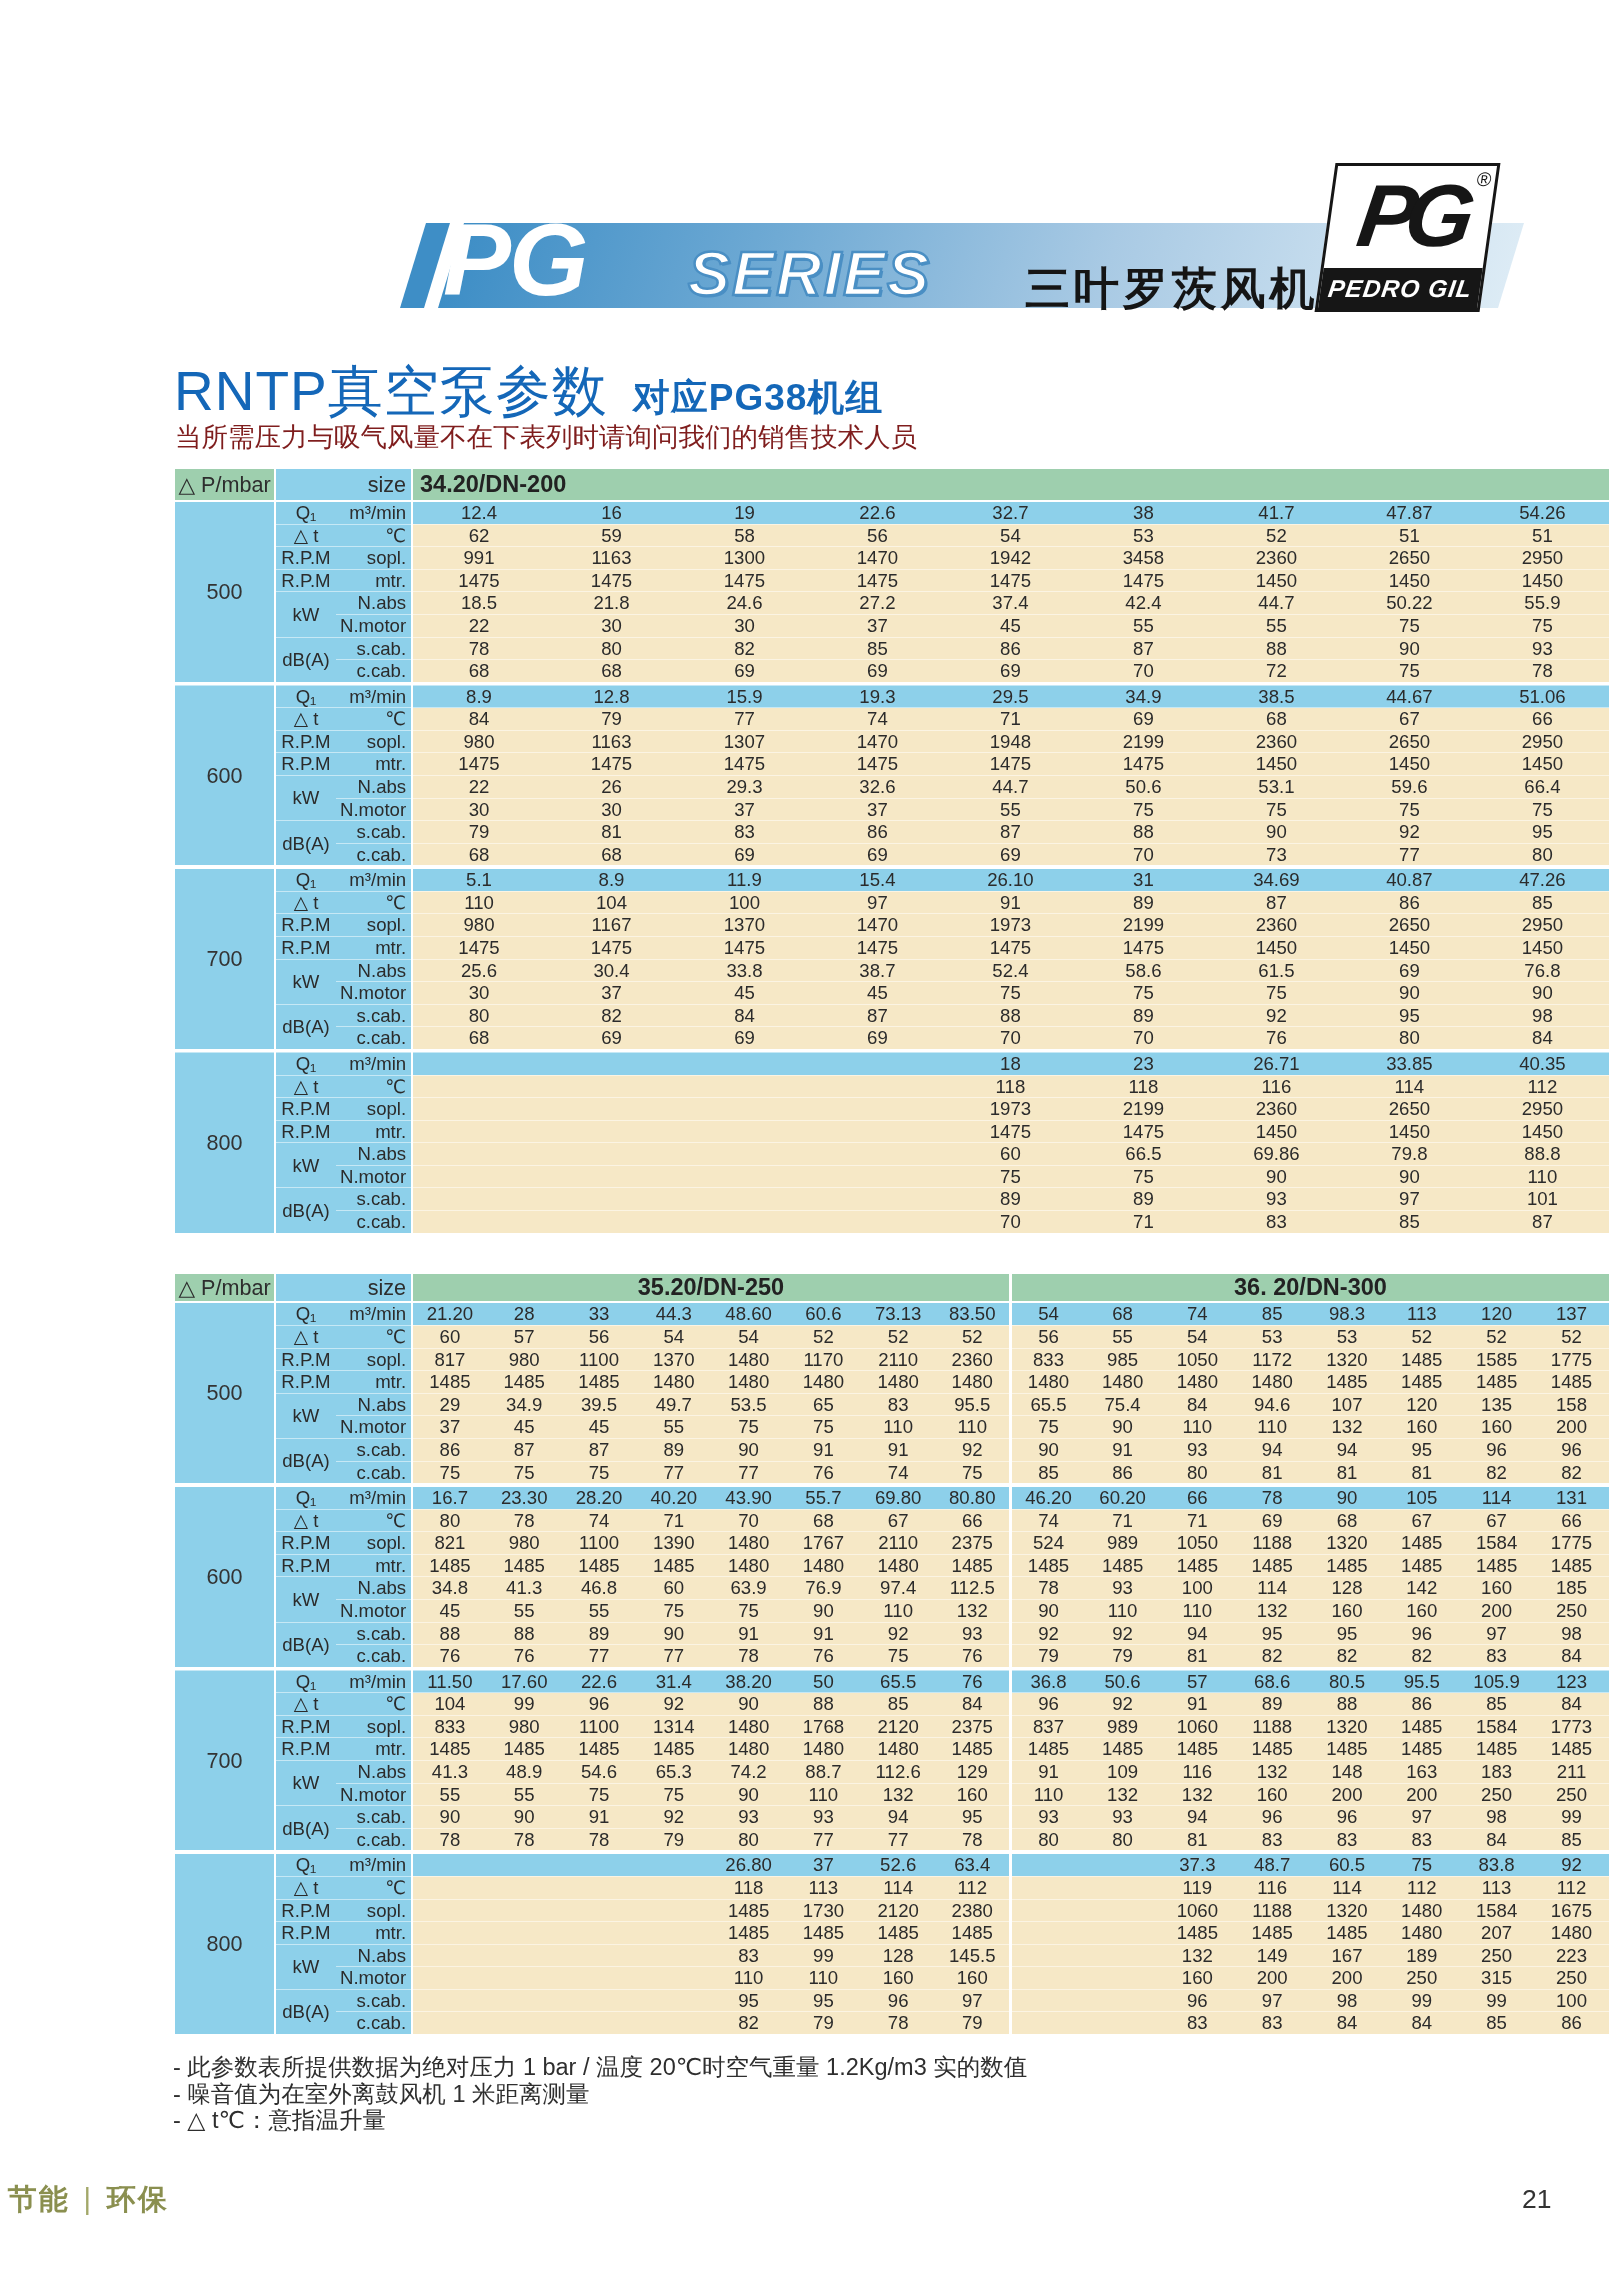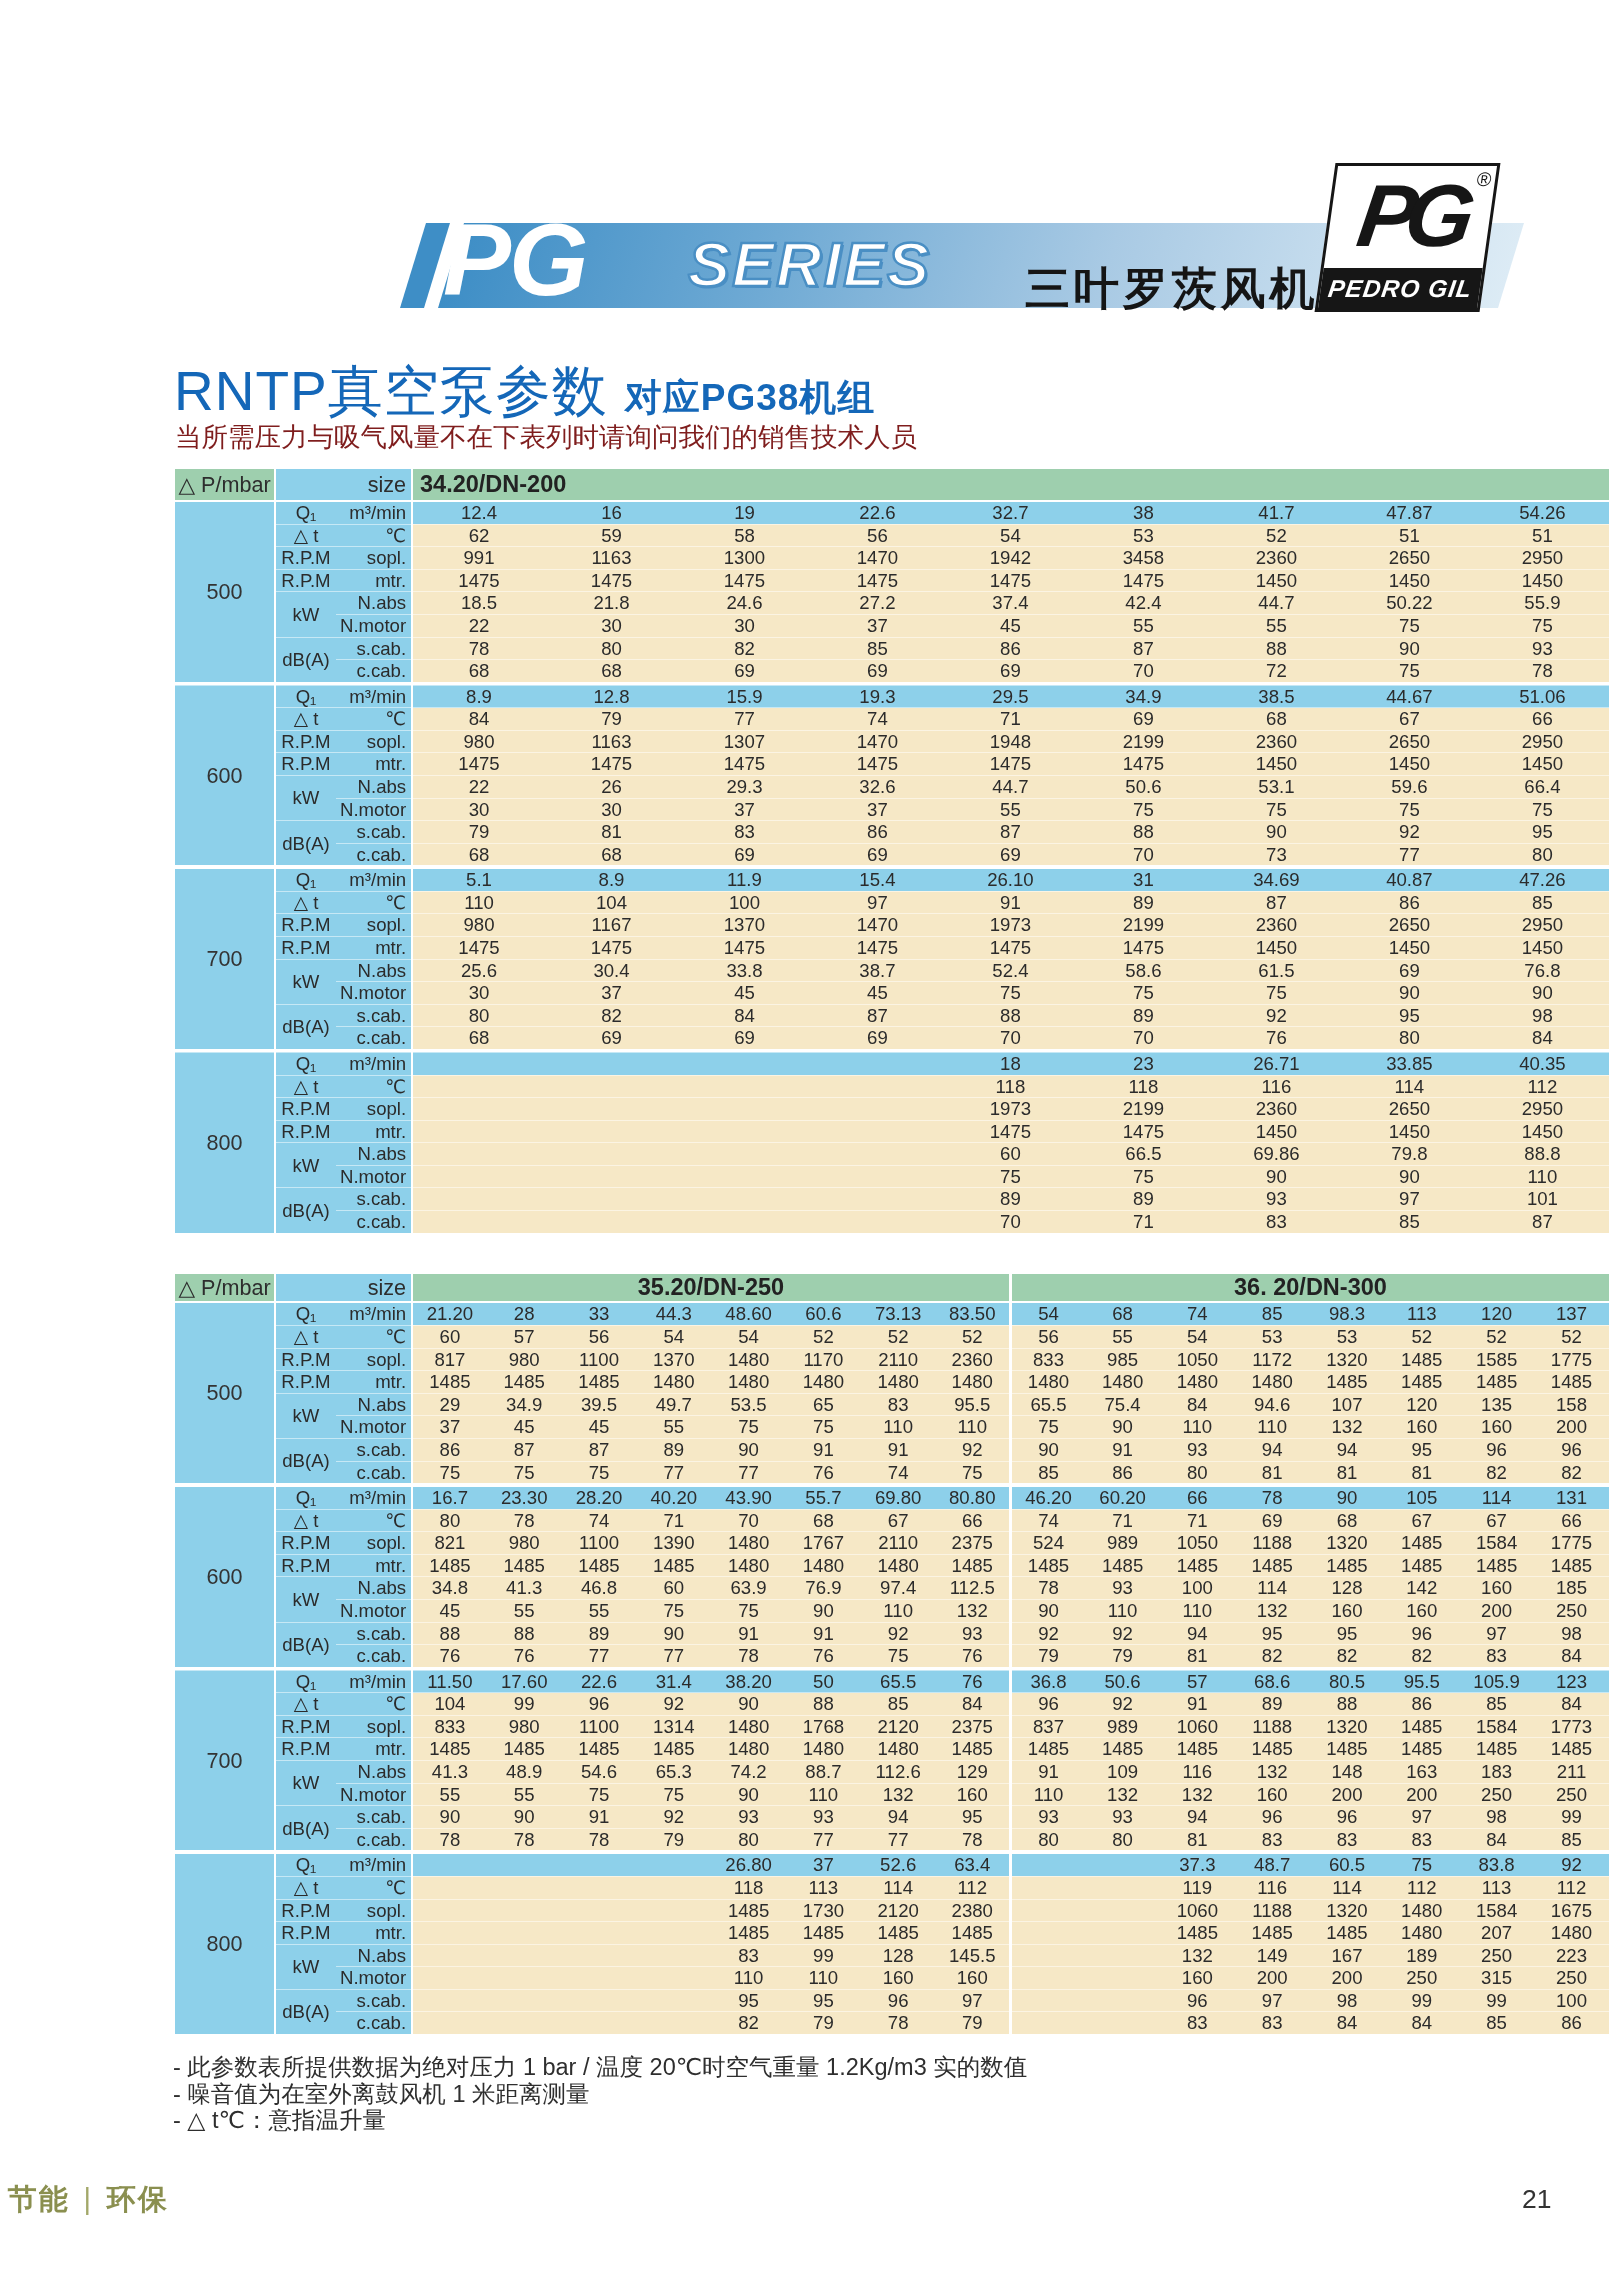--- a/index.html
+++ b/index.html
@@ -8,37 +8,37 @@
     font-family:"Liberation Sans","DejaVu Sans",sans-serif;color:#2b2b2b;overflow:hidden;
   }
   
   .banner-stripe{position:absolute;left:400px;top:223px;width:23.5px;height:85px;
     background:#3e8ec6;transform:skewX(-17deg);transform-origin:bottom left;}
   .banner-body{position:absolute;left:438px;top:223px;width:1060px;height:85px;
     background:linear-gradient(90deg,#3e8ec6 0%,#6faad4 30%,#a9cae4 62%,#dcebf5 100%);
     transform:skewX(-17deg);transform-origin:bottom left;}
   .pg-text{position:absolute;left:443px;top:209px;font-size:102px;line-height:102px;
     font-weight:bold;font-style:italic;color:#ffffff;letter-spacing:-2px;}
-  .series-text{position:absolute;left:688px;top:231px;font-size:63px;line-height:67px;
+  .series-text{position:absolute;left:688px;top:240px;font-size:63px;line-height:67px;
     font-weight:bold;font-style:italic;color:#ffffff;letter-spacing:2px;
     -webkit-text-stroke:2.5px #4a8fc4;text-shadow:2px 2px 0 #4a8fc4;}
   .brand-cn{position:absolute;left:1025px;top:259px;font-size:45px;font-weight:900;
     color:#151515;letter-spacing:3.9px;}
   .logo{position:absolute;left:1325px;top:163px;width:165px;height:149px;
     border:3.9px solid #161616;background:#fff;transform:skewX(-8deg);box-sizing:border-box;}
   .logo-monogram{text-align:center;font-size:88px;font-weight:900;letter-spacing:-11.8px;
     color:#161616;line-height:96px;margin-top:2px;font-style:italic;}
   .logo-band{position:absolute;left:0;right:0;bottom:0;height:41px;background:#161616;
     color:#fff;text-align:center;font-style:italic;font-weight:bold;font-size:24.5px;
     line-height:41px;letter-spacing:1px;}
   .logo-reg{position:absolute;right:3.9px;top:2px;font-size:19.6px;color:#161616;}
   
   .title{position:absolute;left:174px;top:355px;}
   .title-main{font-size:55px;font-weight:normal;color:#1467b8;letter-spacing:1px;}
-  .title-suffix{font-size:37px;font-weight:bold;color:#1467b8;margin-left:17px;letter-spacing:1px;}
+  .title-suffix{font-size:37px;font-weight:bold;color:#1467b8;margin-left:25px;letter-spacing:1px;}
   .subtitle{position:absolute;left:175px;top:419px;font-size:26.5px;color:#7f1d1d;}
   
   .twrap{position:absolute;left:175px;}
   #table1-wrap{top:469px;}
   #table2-wrap{top:1274px;}
   table.ptable{table-layout:fixed;border-collapse:collapse;width:1434px;}
   .col-p{width:100px;}.col-l{width:61px;}.col-u{width:76px;}
   .hcell{background:#9ecfae;height:31px;font-size:21.6px;color:#2d2d2d;text-align:center;
     border-bottom:2.9px solid #ffffff;padding:0;line-height:1;}
   .t2 .hcell{height:27.4px;}

